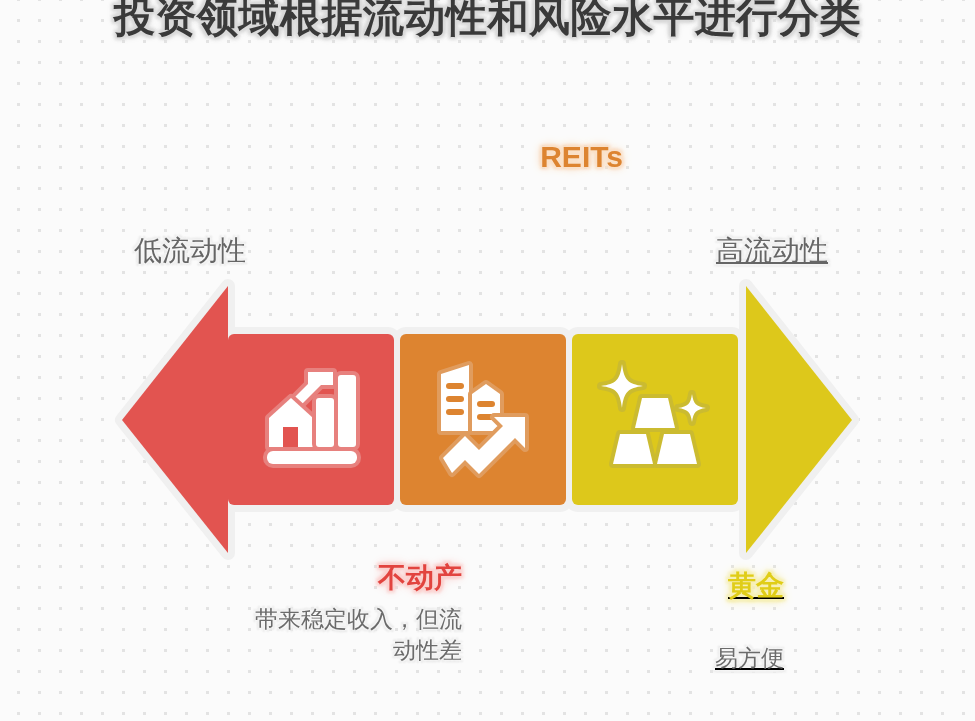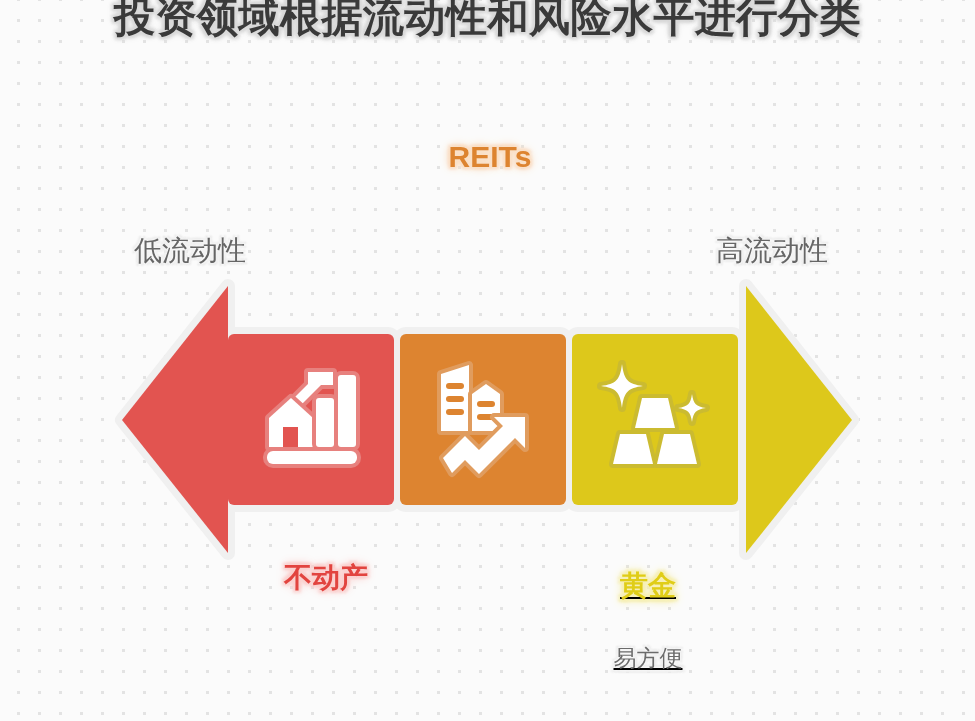--- a/index.html
+++ b/index.html
@@ -49,37 +49,37 @@
     position: absolute;
     font-size: 28px;
     color: #666666;
     text-shadow:
        0 0 3px #ffffff, 0 0 6px #ffffff, 0 0 9px #ffffff,
        2px 2px 2px #e2e2e2, -2px 2px 2px #e2e2e2,
        2px -2px 2px #e2e2e2, -2px -2px 2px #e2e2e2;
     white-space: nowrap;
   }
   .end-label.left  { left: 134px; top: 232px; }
-  .end-label.right { left: 716px; top: 232px; }
+  .end-label.right { left: 716px; top: 232px; text-decoration: underline; }
 
   
   .arrow-row {
     position: absolute;
     left: 0;
     top: 0;
     width: 975px;
     height: 721px;
     pointer-events: none;
   }
   .arrow-svg { display: block; }
 
   
   .callout {
     position: absolute;
-    text-align: center;
+    text-align: right;
     white-space: nowrap;
   }
   .callout .name {
     font-size: 28px;
     font-weight: bold;
     line-height: 1.15;
     display: block;
   }
   .callout .desc {
     display: block;
@@ -215,20 +215,24 @@
       <polygon points="746,286 746,553 852,420" fill="#DDC81B"></polygon>
     </svg>
   </div>
 
   <div class="callout reits nosel">
     <span class="name">REITs</span>
   </div>
 
   <div class="callout realestate nosel">
     <span class="name">不动产</span>
+    <span class="desc">
+      <span>带来稳定收入，但流</span><br>
+      <span>动性差</span>
+    </span>
   </div>
 
   <div class="callout gold nosel">
     <span class="name">黄金</span>
     <span class="desc">
       <br>
       <span>易方便</span>
     </span>
   </div>
 

